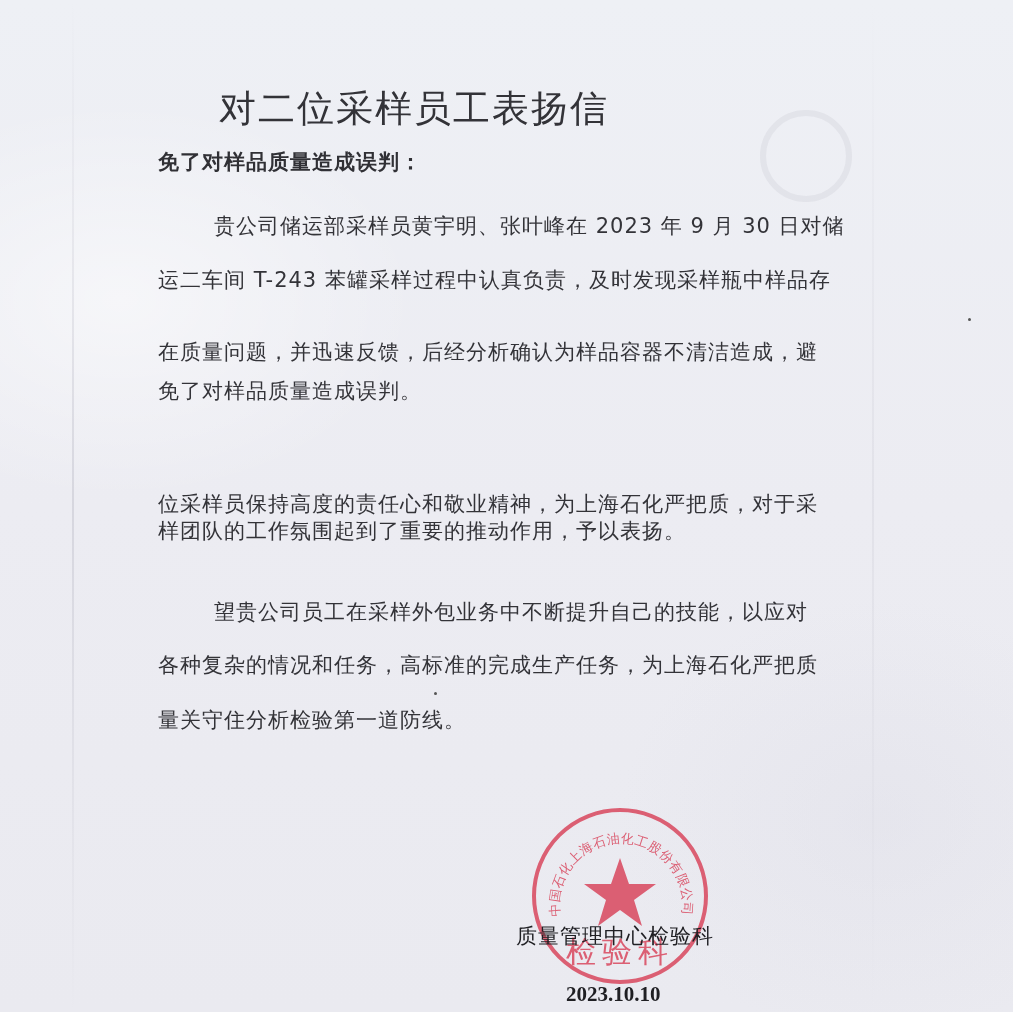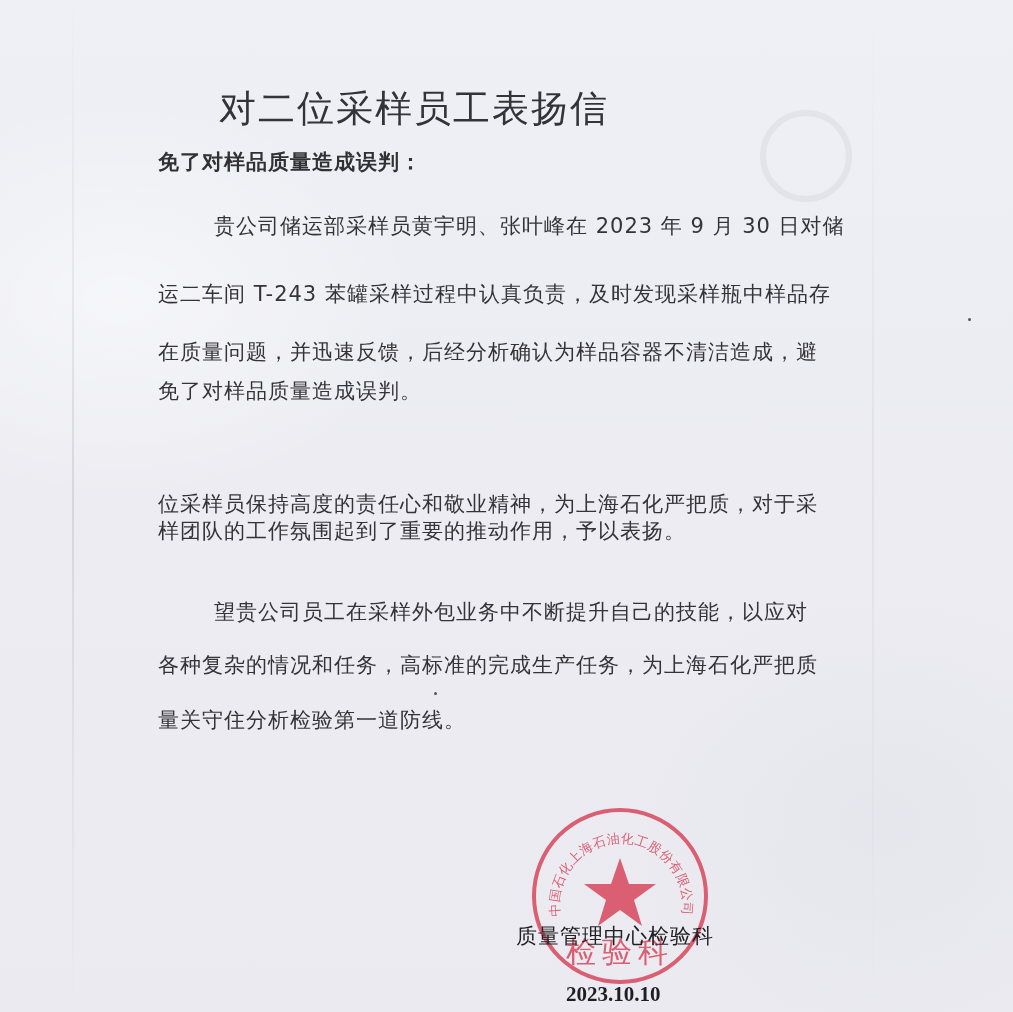--- a/index.html
+++ b/index.html
@@ -66,21 +66,21 @@
 
 <div class="paper">
   <div class="fold-line"></div>
   <div class="fold-line right"></div>
   <div class="bleed-logo"></div>
 
   <div class="title">对二位采样员工表扬信</div>
   <div class="salutation">免了对样品质量造成误判：</div>
 
   <div class="body-line indent" style="top:212px">贵公司储运部采样员黄宇明、张叶峰在 2023 年 9 月 30 日对储</div>
-  <div class="body-line" style="top:280px">运二车间 T-243 苯罐采样过程中认真负责，及时发现采样瓶中样品存</div>
+  <div class="body-line" style="top:266px">运二车间 T-243 苯罐采样过程中认真负责，及时发现采样瓶中样品存</div>
   <div class="body-line" style="top:338px">在质量问题，并迅速反馈，后经分析确认为样品容器不清洁造成，避</div>
   <div class="body-line" style="top:377px">免了对样品质量造成误判。</div>
 
   <div class="body-line" style="top:490px">位采样员保持高度的责任心和敬业精神，为上海石化严把质，对于采</div>
   <div class="body-line" style="top:517px">样团队的工作氛围起到了重要的推动作用，予以表扬。</div>
 
   <div class="body-line indent" style="top:598px">望贵公司员工在采样外包业务中不断提升自己的技能，以应对</div>
   <div class="body-line" style="top:651px">各种复杂的情况和任务，高标准的完成生产任务，为上海石化严把质</div>
   <div class="body-line" style="top:706px">量关守住分析检验第一道防线。</div>
 

